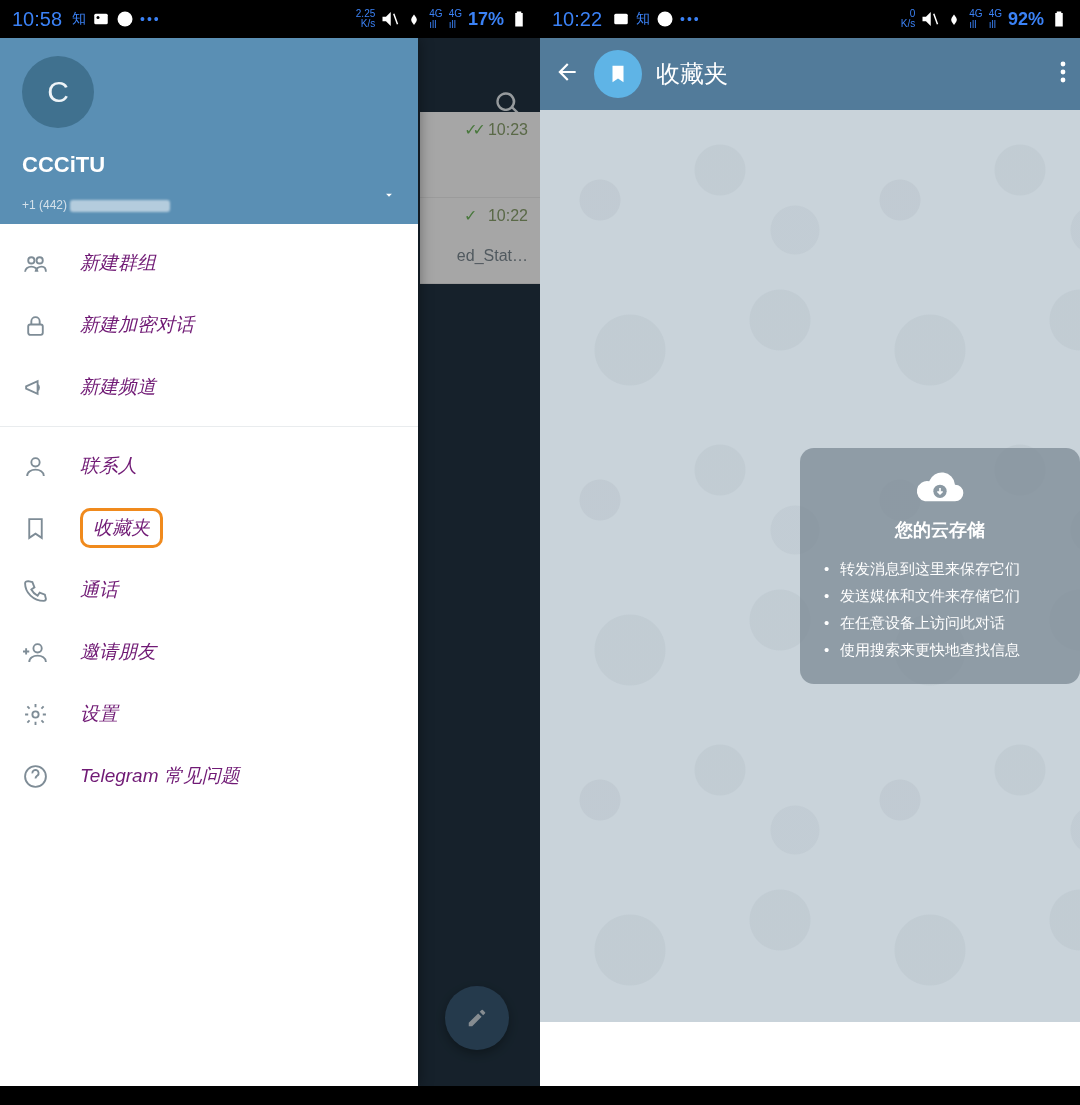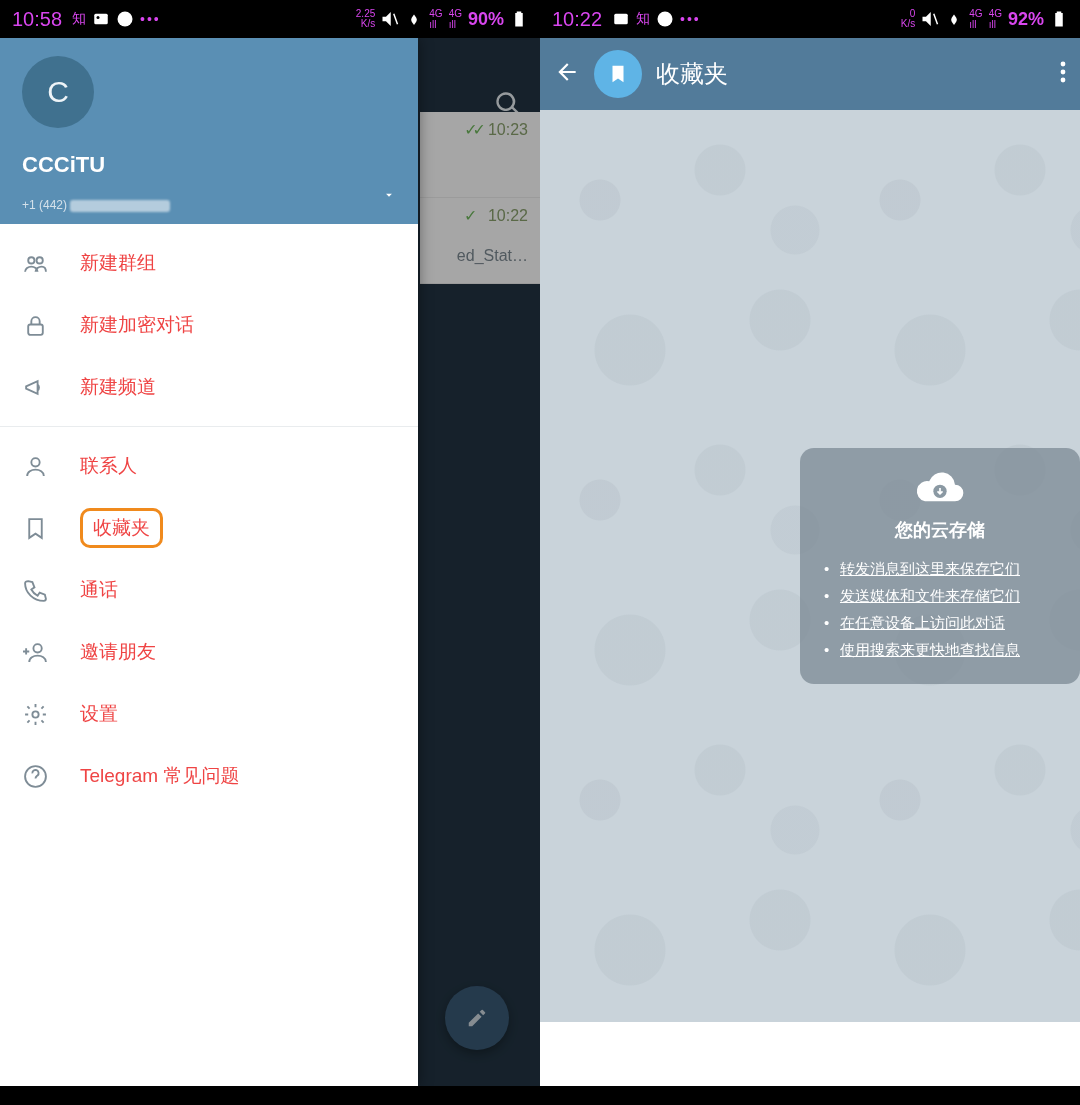--- a/index.html
+++ b/index.html
@@ -10,21 +10,21 @@
     font-family: -apple-system, "Helvetica Neue", Arial, sans-serif;
     background: #000;
     overflow: hidden;
   }
   .pane { width: 540px; height: 1105px; position: relative; background:#fff; }
 
   
   .statusbar {
     height: 38px;
     background:#000;
-    color:#d946ef;
+    color:#3b82f6;
     display:flex;
     align-items:center;
     padding:0 12px;
     font-size:20px;
     font-weight:500;
   }
   .statusbar .flex { flex:1; }
   .status-icons { display:flex; align-items:center; gap:6px; font-size:14px; }
   .status-icons span { white-space:nowrap; }
   .status-icons svg { width:18px; height:18px; fill:#fff; }
@@ -86,22 +86,23 @@
   .drawer-header .phone{ font-size:12px; color:#d4e1ea; margin-top:20px;}
   .drawer-header .chev{
     position:absolute; right:22px; bottom:18px;
   }
   .drawer-header .chev svg{ width:14px; height:14px; fill:#fff;}
   .phone-mask{ display:inline-block; width:100px; height:12px; background:rgba(255,255,255,.55); border-radius:3px; vertical-align:middle; filter:blur(1px);}
 
   .drawer-list{ padding-top:8px; }
   .mi{
     height:62px; display:flex; align-items:center;
-    padding:0 22px; gap:32px; color:#ef4444; font-size:19px;
+    padding:0 22px; gap:32px; color:#701a75; font-size:19px;
     cursor:pointer;
+    font-style:italic;
   }
   .mi .mi-icon{ width:26px; color:#7e8c96; display:flex; justify-content:center;}
   .mi .mi-icon svg{ width:25px; height:25px; fill:none; stroke:#7e8c96; stroke-width:1.8;}
   .sep{ height:1px; background:#e9ecee; margin:8px 0;}
   .highlight{
     display:inline-block;
     border:3px solid #f08a1d;
     border-radius:10px;
     padding:4px 10px;
   }
@@ -143,21 +144,21 @@
   .info-card{
     background:rgba(120,135,145,.72); color:#fff;
     border-radius:14px; padding:20px 24px 20px;
     width: 280px; position:relative; z-index:1;
     text-align:center;
   }
   .cloud-icon{ margin:0 auto 10px; width:54px; height:40px; position:relative;}
   .cloud-icon svg{ width:54px; height:40px; fill:#fff;}
   .info-card h3{ font-size:18px; font-weight:600; margin-bottom:14px;}
   .info-card ul{ list-style:none; text-align:left; font-size:15px;}
-  .info-card li{ padding:4px 0 4px 16px; position:relative;text-decoration:underline;}
+  .info-card li{ padding:4px 0 4px 16px; position:relative;}
   .info-card li::before{ content:"•"; position:absolute; left:0; color:#fff;}
 
   .composer{
     position:absolute; bottom:19px; left:0; right:0; height:64px;
     background:#fff; border-top:1px solid #e6e9eb;
     display:flex; align-items:center; padding:0 14px; gap:14px;
   }
   .composer .cbtn svg{ width:28px; height:28px; fill:none; stroke:#9aa4ac; stroke-width:1.8;}
   .composer input{
     flex:1; border:none; outline:none; font-size:21px; color:#333; background:transparent;
@@ -189,21 +190,21 @@
       <div class="rate" style="white-space:pre">2.25
 K/s</div>
       <svg viewBox="0 0 24 24">
           <path d="M3 10v4h4l5 5V5L7 10H3zm14-5l5 14" stroke="#fff" stroke-width="2"></path>
         </svg>
       <svg viewBox="0 0 24 24">
           <path d="M12 20c5-7 5-7 0-14-5 7-5 7 0 14z" fill="#fff"></path>
         </svg>
       <span style="font-size:10px">4G<br>ıll</span>
       <span style="font-size:10px">4G<br>ıll</span>
-      <span class="battery">90%</span>
+      <span class="battery">17%</span>
       <svg viewBox="0 0 24 24">
           <rect x="7" y="4" width="10" height="18" fill="#fff"></rect>
           <rect x="9" y="2" width="6" height="2" fill="#fff"></rect>
         </svg>
     </div>
   </div>
 
   <div class="left-bg">
     <div class="left-search">
       <svg viewBox="0 0 24 24">

